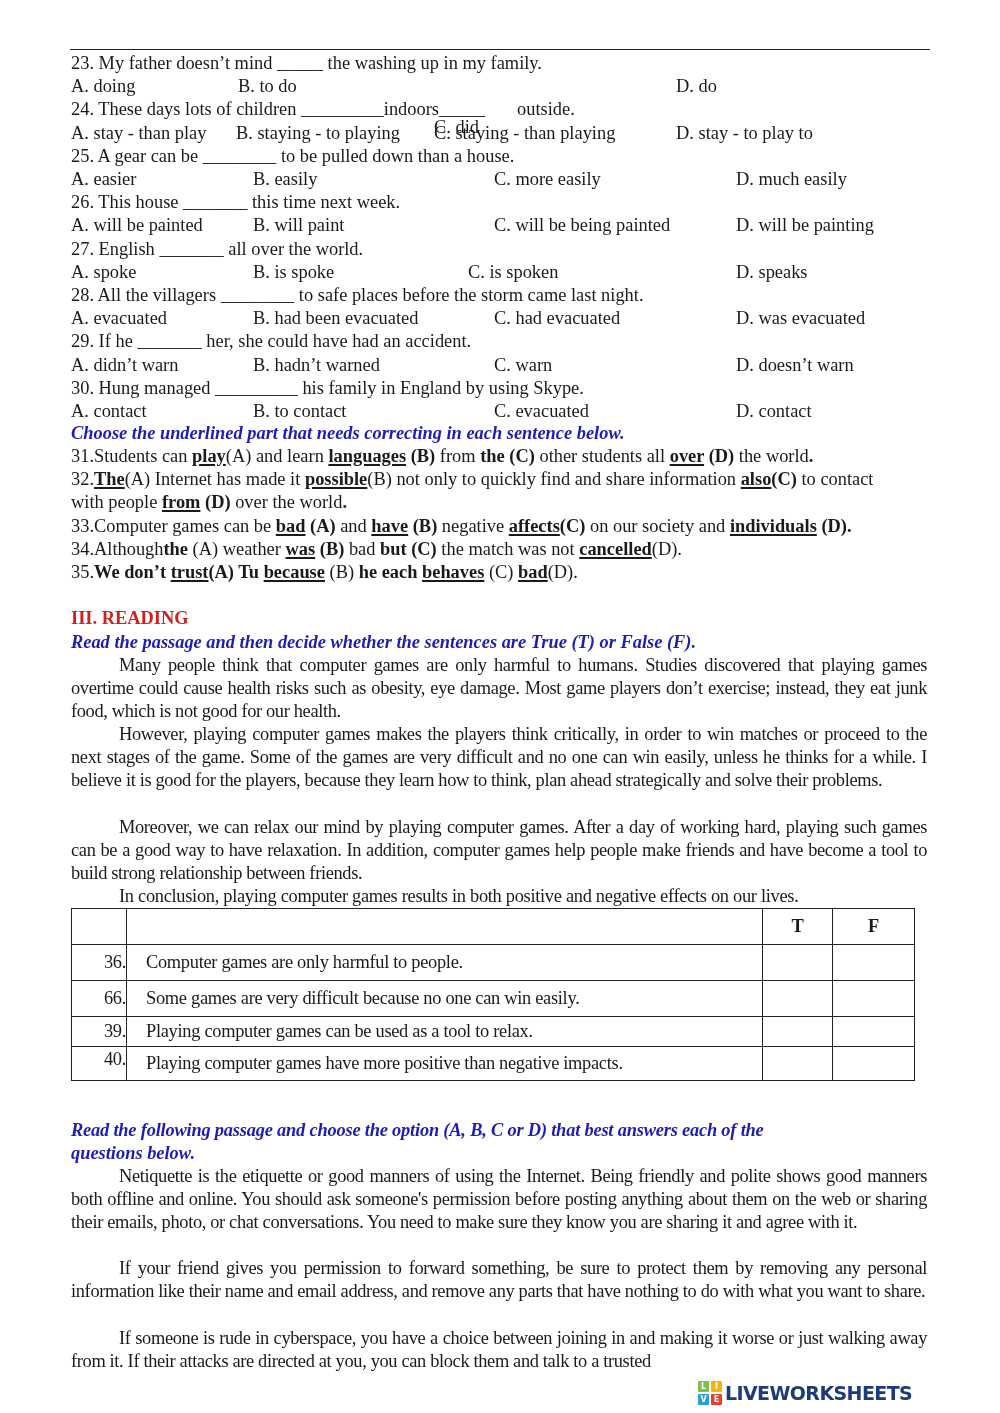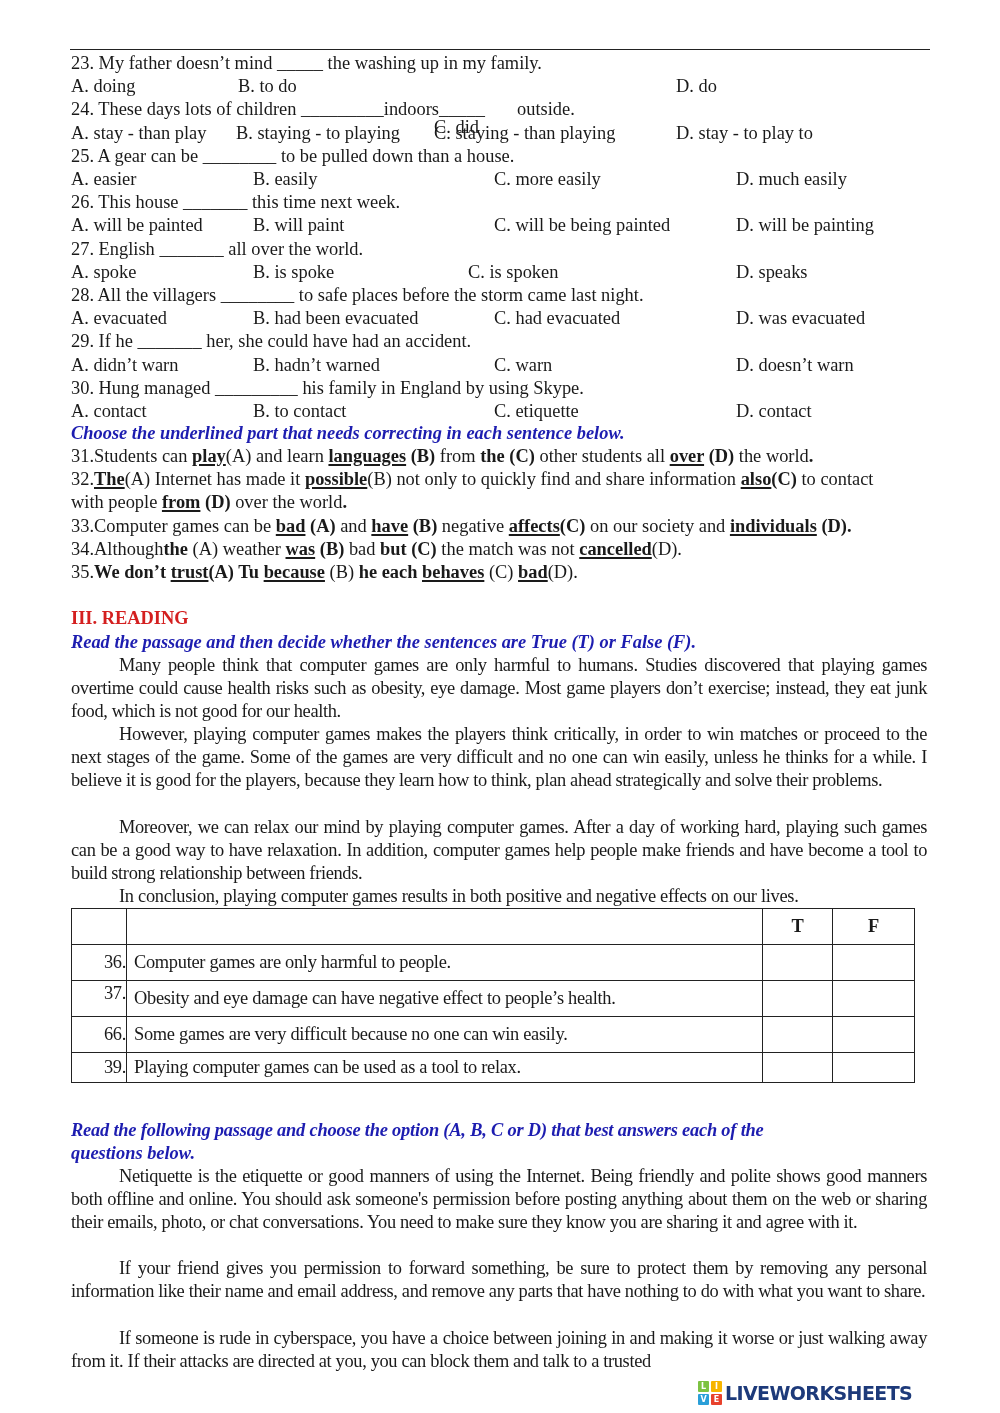--- a/index.html
+++ b/index.html
@@ -29,21 +29,21 @@
   }
   .para.tight { letter-spacing: -0.35px; }
   .para.conclusion { text-indent: 0; padding-left: 48px; width: 808px; text-align: left; white-space: nowrap; letter-spacing: -0.3px; }
   
   .tf-table {
     position: absolute; left: 71px; top: 908px; width: 844px; border-collapse: collapse;
     font-size: 18.4px; letter-spacing: -0.3px;
   }
   .tf-table td { border: 1.3px solid #222; padding: 0; vertical-align: middle; }
   .tf-table .num { width: 54px; text-align: right; }
-  .tf-table .stmt { padding-left: 7px; }
+  .tf-table .stmt { padding-left: 19px; }
   .tf-table .tcol { width: 69px; text-align: center; font-weight: bold; }
   .tf-table .fcol { width: 81px; text-align: center; font-weight: bold; }
   .tf-table .num.top { vertical-align: top; padding-top: 2px; }
   .answer-cell { cursor: pointer; }
   
   .logo { position: absolute; left: 698px; top: 1377px; height: 32px; display: flex; align-items: center; }
   .logo-grid { display: grid; grid-template-columns: 11px 11px; grid-template-rows: 11px 11px; gap: 2px; margin-right: 3px; }
   .logo-grid span {
     display: flex; align-items: center; justify-content: center;
     font-family: "DejaVu Sans", sans-serif; font-size: 8px; font-weight: bold; color: #fff; border-radius: 1px;
@@ -90,21 +90,21 @@
     <div class="opt" style="top: 307.2px; left: 494px;">C. had evacuated</div>
     <div class="opt" style="top: 307.2px; left: 736px;">D. was evacuated</div>
     <div class="line" style="top: 330.4px;">29. If he _______ her, she could have had an accident.</div>
     <div class="opt" style="top: 353.6px; left: 71px;">A. didn’t warn</div>
     <div class="opt" style="top: 353.6px; left: 253px;">B. hadn’t warned</div>
     <div class="opt" style="top: 353.6px; left: 494px;">C. warn</div>
     <div class="opt" style="top: 353.6px; left: 736px;">D. doesn’t warn</div>
     <div class="line" style="top: 376.8px;">30. Hung managed _________ his family in England by using Skype.</div>
     <div class="opt" style="top: 400px; left: 71px;">A. contact</div>
     <div class="opt" style="top: 400px; left: 253px;">B. to contact</div>
-    <div class="opt" style="top: 400px; left: 494px;">C. etiquette</div>
+    <div class="opt" style="top: 400px; left: 494px;">C. evacuated</div>
     <div class="opt" style="top: 400px; left: 736px;">D. contact</div>
   </div>
 
 <div class="instr" style="top:422px;">Choose the underlined part that needs correcting in each sentence below.</div>
 <div id="error-block">
     <div class="line" style="top: 445px;"><span>31.Students can </span><span class="b u">play</span><span>(A) and learn </span><span class="b u">languages</span><span class="b"> (B)</span><span> from </span><span class="b">the (C)</span><span> other students all </span><span class="b u">over</span><span class="b"> (D)</span><span> the world</span><span class="b">.</span></div>
     <div class="line" style="top: 468.2px;"><span>32.</span><span class="b u">The</span><span>(A) Internet has made it </span><span class="b u">possible</span><span>(B) not only to quickly find and share information </span><span class="b u">also</span><span class="b">(C)</span><span> to contact</span></div>
     <div class="line" style="top: 491.4px;"><span>with people </span><span class="b u">from</span><span class="b"> (D)</span><span> over the world</span><span class="b">.</span></div>
     <div class="line" style="top: 514.6px;"><span>33.Computer games can be </span><span class="b u">bad</span><span class="b"> (A)</span><span> and </span><span class="b u">have</span><span class="b"> (B)</span><span> negative </span><span class="b u">affects</span><span class="b">(C)</span><span> on our society and </span><span class="b u">individuals</span><span class="b"> (D).</span></div>
     <div class="line" style="top: 537.8px;"><span>34.Although</span><span class="b">the</span><span> (A) weather </span><span class="b u">was</span><span class="b"> (B)</span><span> bad </span><span class="b">but (C)</span><span> the match was not </span><span class="b u">cancelled</span><span>(D).</span></div>
@@ -127,34 +127,34 @@
     <td class="tcol">T</td>
     <td class="fcol">F</td>
   </tr>
   <tr style="height:36px;">
     <td class="num">36.</td>
     <td class="stmt">Computer games are only harmful to people.</td>
     <td class="tcol answer-cell"></td>
     <td class="fcol answer-cell"></td>
   </tr>
   <tr style="height:36px;">
-    <td class="num top">37.</td>
-    <td class="stmt">Obesity and eye damage can have negative effect to people’s health.</td>
-    <td class="tcol answer-cell"></td>
-    <td class="fcol answer-cell"></td>
-  </tr>
-  <tr style="height:36px;">
     <td class="num">66.</td>
     <td class="stmt">Some games are very difficult because no one can win easily.</td>
     <td class="tcol answer-cell"></td>
     <td class="fcol answer-cell"></td>
   </tr>
   <tr style="height:30px;">
     <td class="num">39.</td>
     <td class="stmt">Playing computer games can be used as a tool to relax.</td>
+    <td class="tcol answer-cell"></td>
+    <td class="fcol answer-cell"></td>
+  </tr>
+  <tr style="height:34px;">
+    <td class="num top">40.</td>
+    <td class="stmt">Playing computer games have more positive than negative impacts.</td>
     <td class="tcol answer-cell"></td>
     <td class="fcol answer-cell"></td>
   </tr>
 </tbody>
   </table>
 
 <div class="instr" style="top:1119px; width:841px; letter-spacing:-0.2px;">Read the following passage and choose the option (A, B, C or D) that best answers each of the</div>
 <div class="instr" style="top:1142px;">questions below.</div>
 
 <div class="para tight" style="top:1165px;">Netiquette is the etiquette or good manners of using the Internet. Being friendly and polite shows good manners both offline and online. You should ask someone's permission before posting anything about them on the web or sharing their emails, photo, or chat conversations. You need to make sure they know you are sharing it and agree with it.</div>

